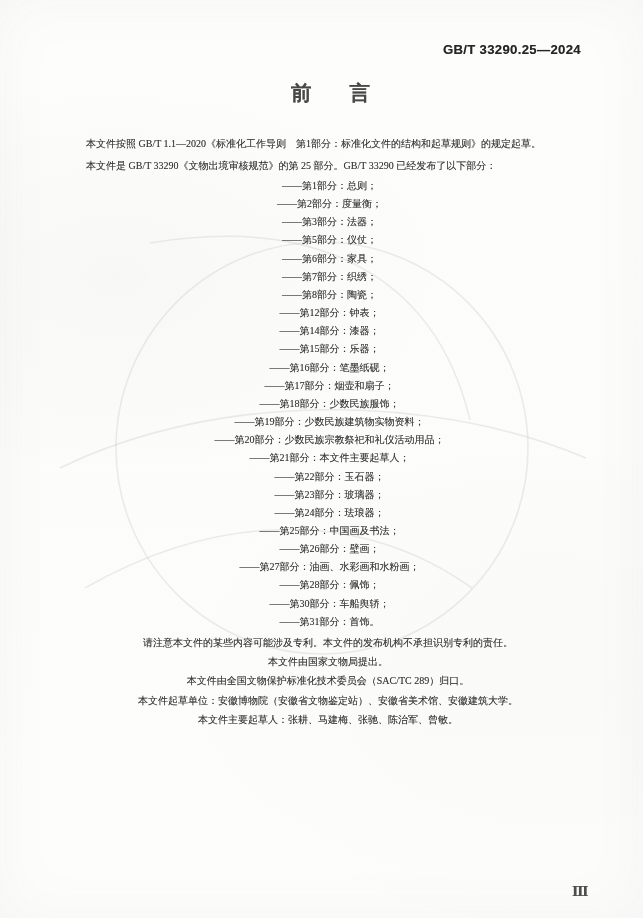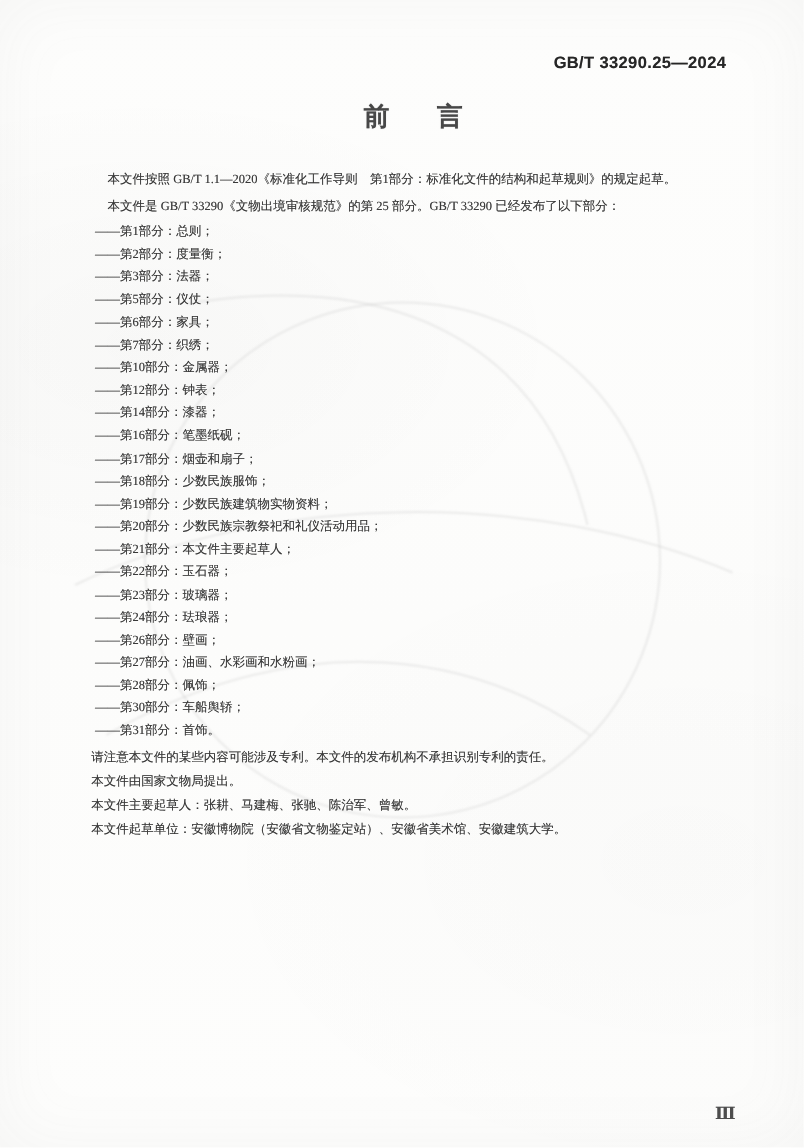--- a/index.html
+++ b/index.html
@@ -49,27 +49,29 @@
     line-height:22px;
     text-indent:24px;
     text-align:justify;
   }
   .parts{
     list-style:none;margin:0;padding:0 0 0 14px;
   }
   .part-line{
     line-height:18.15px;
     white-space:nowrap;
+    text-align:center;
   }
   .notices{
     margin-top:2px;padding-left:11px;
   }
   .notice-line{
     line-height:19.2px;
     white-space:nowrap;
+    text-align:center;
   }
   .page-number{
     position:absolute;left:572px;top:883px;
     font-size:13.5px;color:#4d4d4d;font-weight:bold;
     font-family:"Liberation Serif","DejaVu Serif",serif;
     text-shadow:0 0 0.5px rgba(80,80,80,0.4);
   }
 </style>
 </head>
 <body>
@@ -101,42 +103,45 @@
     <p class="lead-para">本文件按照 GB/T 1.1—2020《标准化工作导则　第1部分：标准化文件的结构和起草规则》的规定起草。</p>
     <p class="lead-para">本文件是 GB/T 33290《文物出境审核规范》的第 25 部分。GB/T 33290 已经发布了以下部分：</p>
 
     <ol class="parts">
         <li class="part-line">——第1部分：总则；</li>
         <li class="part-line">——第2部分：度量衡；</li>
         <li class="part-line">——第3部分：法器；</li>
         <li class="part-line">——第5部分：仪仗；</li>
         <li class="part-line">——第6部分：家具；</li>
         <li class="part-line">——第7部分：织绣；</li>
-        <li class="part-line">——第10部分：金属器；</li>
+        <li class="part-line">——第8部分：陶瓷；</li>
         <li class="part-line">——第12部分：钟表；</li>
         <li class="part-line">——第14部分：漆器；</li>
+        <li class="part-line">——第15部分：乐器；</li>
         <li class="part-line">——第16部分：笔墨纸砚；</li>
         <li class="part-line">——第17部分：烟壶和扇子；</li>
         <li class="part-line">——第18部分：少数民族服饰；</li>
         <li class="part-line">——第19部分：少数民族建筑物实物资料；</li>
         <li class="part-line">——第20部分：少数民族宗教祭祀和礼仪活动用品；</li>
         <li class="part-line">——第21部分：本文件主要起草人；</li>
         <li class="part-line">——第22部分：玉石器；</li>
         <li class="part-line">——第23部分：玻璃器；</li>
         <li class="part-line">——第24部分：珐琅器；</li>
+        <li class="part-line">——第25部分：中国画及书法；</li>
         <li class="part-line">——第26部分：壁画；</li>
         <li class="part-line">——第27部分：油画、水彩画和水粉画；</li>
         <li class="part-line">——第28部分：佩饰；</li>
         <li class="part-line">——第30部分：车船舆轿；</li>
         <li class="part-line">——第31部分：首饰。</li>
       </ol>
 
     <div class="notices">
         <p class="notice-line">请注意本文件的某些内容可能涉及专利。本文件的发布机构不承担识别专利的责任。</p>
         <p class="notice-line">本文件由国家文物局提出。</p>
+        <p class="notice-line">本文件由全国文物保护标准化技术委员会（SAC/TC 289）归口。</p>
+        <p class="notice-line">本文件起草单位：安徽博物院（安徽省文物鉴定站）、安徽省美术馆、安徽建筑大学。</p>
         <p class="notice-line">本文件主要起草人：张耕、马建梅、张驰、陈治军、曾敏。</p>
-        <p class="notice-line">本文件起草单位：安徽博物院（安徽省文物鉴定站）、安徽省美术馆、安徽建筑大学。</p>
       </div>
   </div>
 
   <div class="page-number">Ⅲ</div>
 
 </div>
 
 </body></html>

